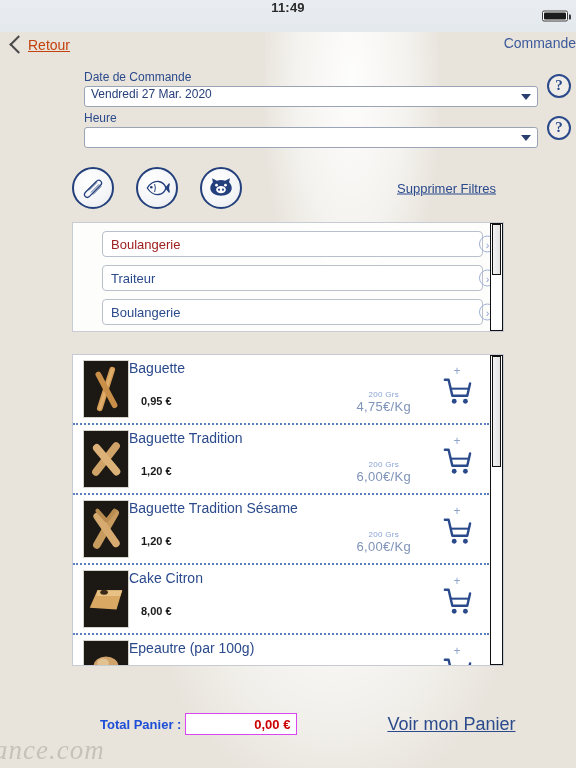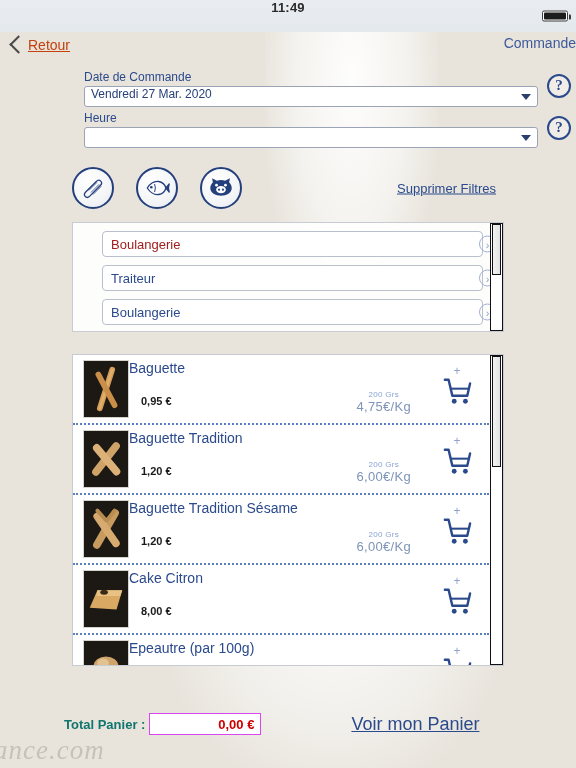--- a/index.html
+++ b/index.html
@@ -208,21 +208,21 @@
     display: flex; flex-direction: column; align-items: center;
   }
   .cart-plus { font-size: 12px; color: #8fa3cc; line-height: 8px; margin-bottom: 2px; }
 
   
   #totalbar {
     position: absolute; left: 0; right: 0; top: 708px; height: 32px;
     display: flex; align-items: center;
   }
   #total-label {
-    margin-left: 64px; font-size: 13px; font-weight: bold; color: #0f766e;
+    margin-left: 100px; font-size: 13px; font-weight: bold; color: #1d4ed8;
   }
   #total-value {
     margin-left: 4px; width: 112px; height: 22px;
     background: #fff; border: 1px solid #d946ef;
     display: flex; align-items: center; justify-content: flex-end;
     padding-right: 6px;
     font-size: 13px; font-weight: bold; color: #cc0000;
   }
   #see-cart {
     margin-left: 90px; font-size: 18px; color: #2b4a8c;

